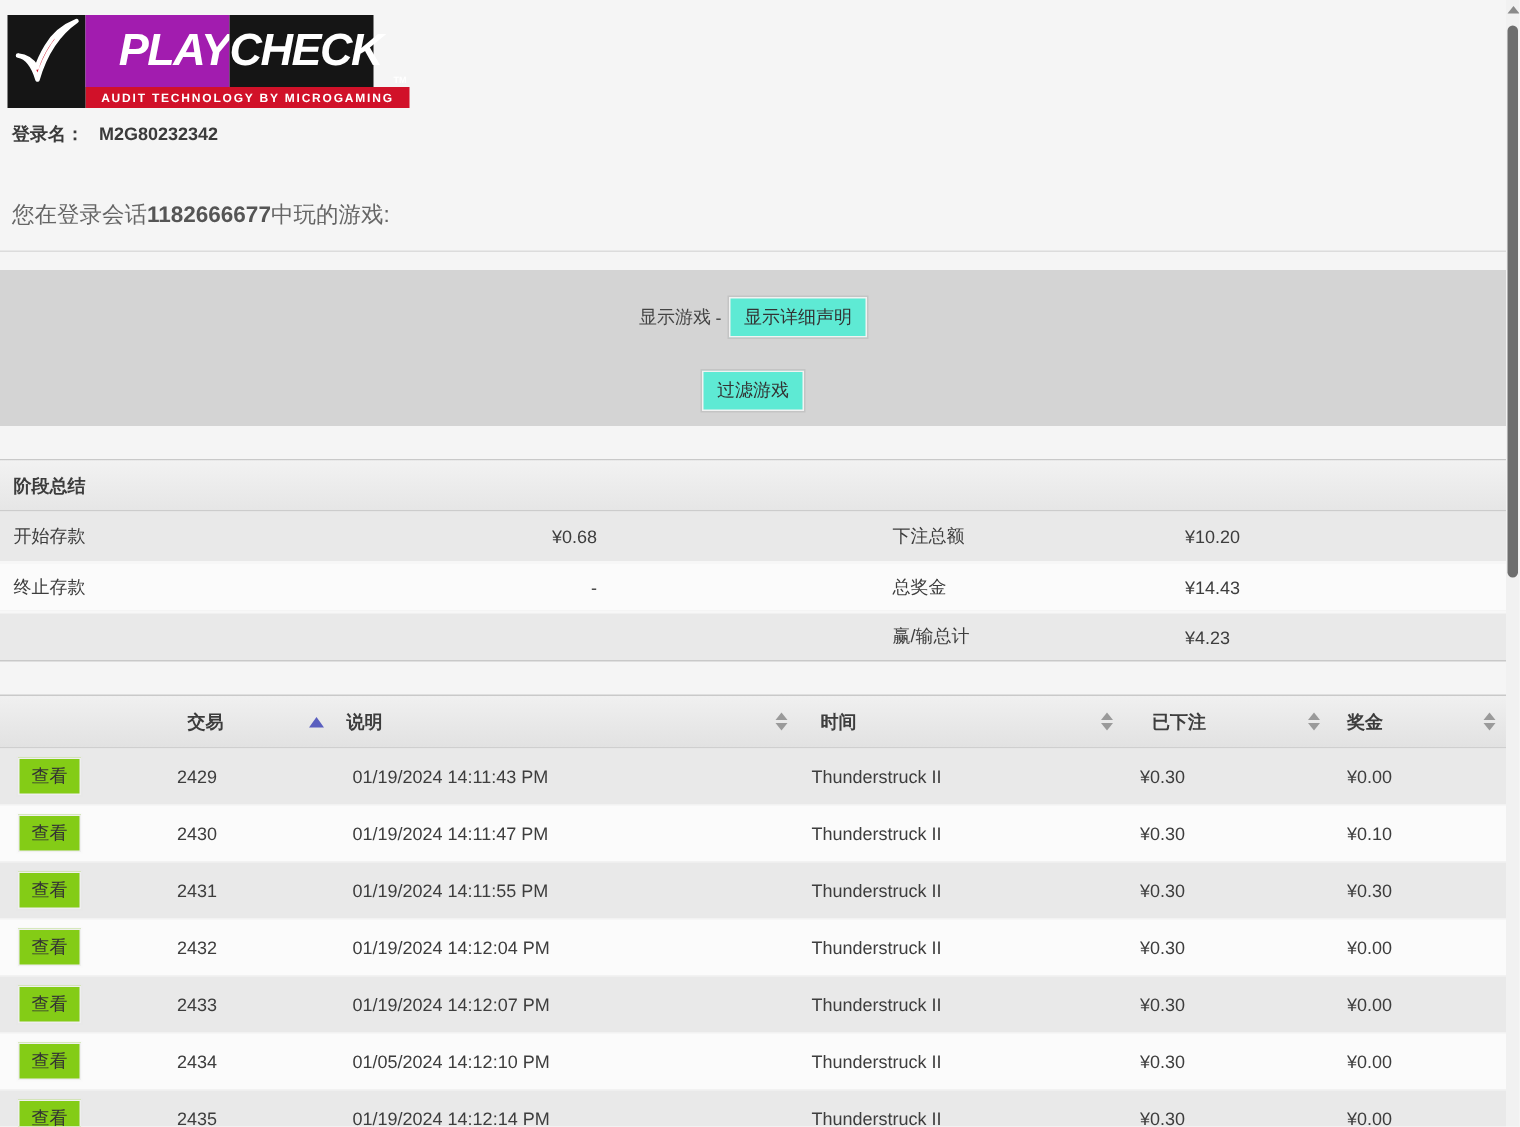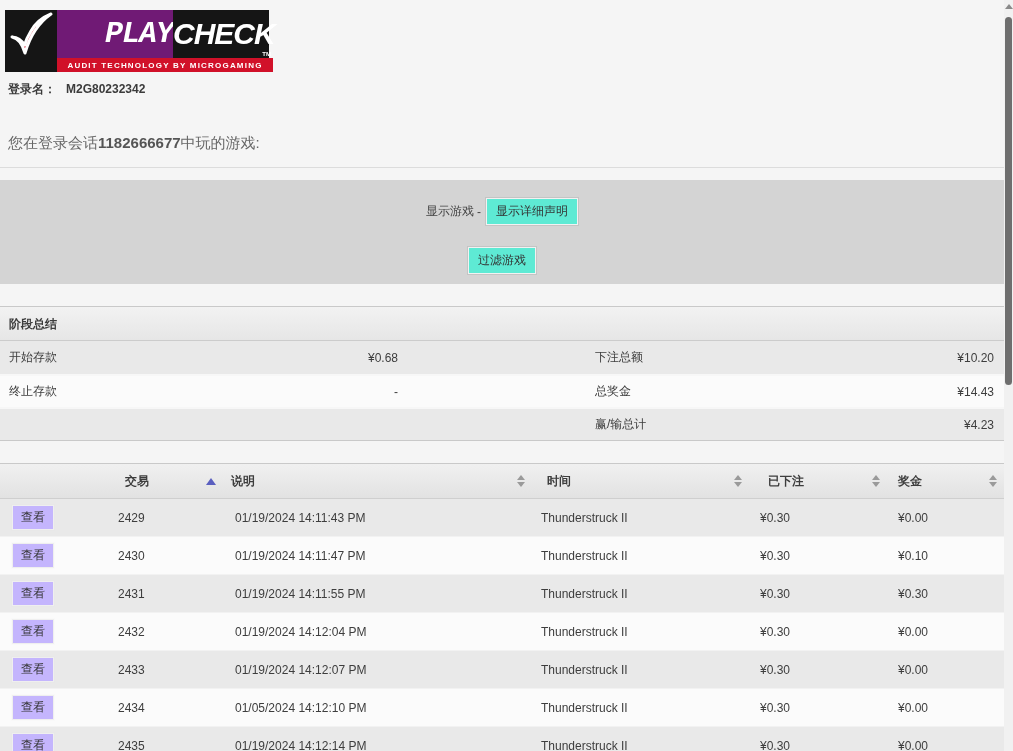--- a/index.html
+++ b/index.html
@@ -7,22 +7,22 @@
   body { font-family:"Liberation Sans", sans-serif; background:#f5f5f5; }
   #app { position:relative; width:1013px; height:751px; background:#f5f5f5; overflow:hidden; }
   .content { width:1004px; }
 
   
   .logo-row { padding:10px 0 0 5px; }
   .logo { display:flex; width:268px; height:62px; }
   .logo-checkbox { position:relative; width:52px; height:62px; background:#151515; flex:none; }
   .logo-main { width:216px; display:flex; flex-direction:column; flex:none; }
   .logo-top { position:relative; display:flex; height:48px; }
-  .logo-play { width:116px; background:#701a75; color:#fff; display:flex; align-items:center; justify-content:flex-end;
-               font-style:italic; font-weight:bold; font-size:30px; letter-spacing:-1px;font-family:Liberation Mono, monospace; }
+  .logo-play { width:96px; background:#a21caf; color:#fff; display:flex; align-items:center; justify-content:flex-end;
+               font-style:italic; font-weight:bold; font-size:30px; letter-spacing:-1px; }
   .logo-checktext { width:96px; background:#151515; color:#fff; display:flex; align-items:center;
                font-style:italic; font-weight:bold; font-size:30px; letter-spacing:-1px; }
   .logo-tm { position:absolute; right:2px; bottom:1px; color:#fff; font-size:6px; font-weight:bold; font-style:normal; }
   .logo-strip { height:14px; background:#d11129; color:#fff; font-size:8px; font-weight:bold; letter-spacing:1.2px;
                display:flex; align-items:center; justify-content:center; white-space:nowrap; }
 
   
   .login-row { margin:9px 0 0 8px; font-size:12px; font-weight:bold; color:#3b3b3b; }
   .login-row .login-value { margin-left:10px; }
 
@@ -43,41 +43,41 @@
   .summary-header { height:34px; line-height:34px; background:linear-gradient(#f2f2f2,#e6e6e6);
                     border-bottom:1px solid #cccccc; font-weight:bold; font-size:12px; color:#3d3d3d; padding-left:9px; }
   .summary-row { display:grid; grid-template-columns:190px 210px 187px 203px 1fr; height:33px; align-items:center;
                  font-size:12px; color:#3d3d3d; }
   .summary-row + .summary-row { border-top:2px solid #f7f7f7; }
   .summary-row.odd { background:#e9e9e9; }
   .summary-row.even { background:#fbfbfb; }
   .s-label { padding-left:9px; }
   .s-val-left { text-align:right; padding-right:2px; }
   .s-label-right { padding-left:8px; }
-  .s-val-right { text-align:right; padding-right:10px; }
+  .s-val-right { text-align:left; padding-right:10px; }
 
   
   .txn { margin-top:22px; width:1004px; }
   .txn-header { display:grid; grid-template-columns:105px 117px 310px 217px 138px 1fr; height:36px; align-items:center;
                 background:linear-gradient(#f0f0f0,#e2e2e2); border-top:1px solid #c9c9c9; border-bottom:1px solid #cfcfcf;
                 font-weight:bold; font-size:12px; color:#3d3d3d; }
   .th { display:flex; align-items:center; justify-content:space-between; height:100%; cursor:pointer; }
   .th .th-label { white-space:nowrap; }
   .th-id { padding-left:20px;gap:32px; } .th-time { padding-left:15px; } .th-desc { padding-left:9px; }
   .th-bet { padding-left:19px; } .th-win { padding-left:11px; }
   .sort-pair { display:flex; flex-direction:column; gap:2px; margin-right:7px; }
   .tri-up { width:0; height:0; border-left:4px solid transparent; border-right:4px solid transparent; border-bottom:5px solid #9a9a9a; }
   .tri-down { width:0; height:0; border-left:4px solid transparent; border-right:4px solid transparent; border-top:5px solid #9a9a9a; }
   .tri-active { width:0; height:0; border-left:5px solid transparent; border-right:5px solid transparent; border-bottom:7px solid #5a5fbf; margin-right:6px; }
 
   .txn-row { display:grid; grid-template-columns:105px 117px 310px 217px 138px 1fr; height:38px; align-items:center;
              font-size:12px; color:#3d3d3d; border-bottom:1px solid #f2f2f2; }
   .txn-row.odd { background:#e9e9e9; }
   .txn-row.even { background:#fbfbfb; }
-  .view-btn { margin-left:12px; font-size:12px; color:#333; background:#c4b5fd; border:1px solid #efefef;
+  .view-btn { margin-left:12px; font-size:12px; color:#333; background:#84cc16; border:1px solid #efefef;
               outline:1px solid #cfcfcf0d; padding:3px 8px; cursor:pointer; font-family:Liberation Mono, monospace; }
   .c-id { padding-left:13px; } .c-time { padding-left:13px; } .c-desc { padding-left:9px; }
   .c-bet { padding-left:11px; } .c-win { padding-left:11px; }
 
   
   .scrollbar { position:absolute; top:0; right:0; width:9px; height:751px; background:#f1f1f1; }
   .scroll-up { position:absolute; top:4px; left:1px; width:0; height:0;
                border-left:4px solid transparent; border-right:4px solid transparent; border-bottom:5px solid #8a8a8a; }
   .scroll-thumb { position:absolute; top:17px; left:1px; width:7px; height:368px; background:#6e6e6e; border-radius:4px; }
 </style>

